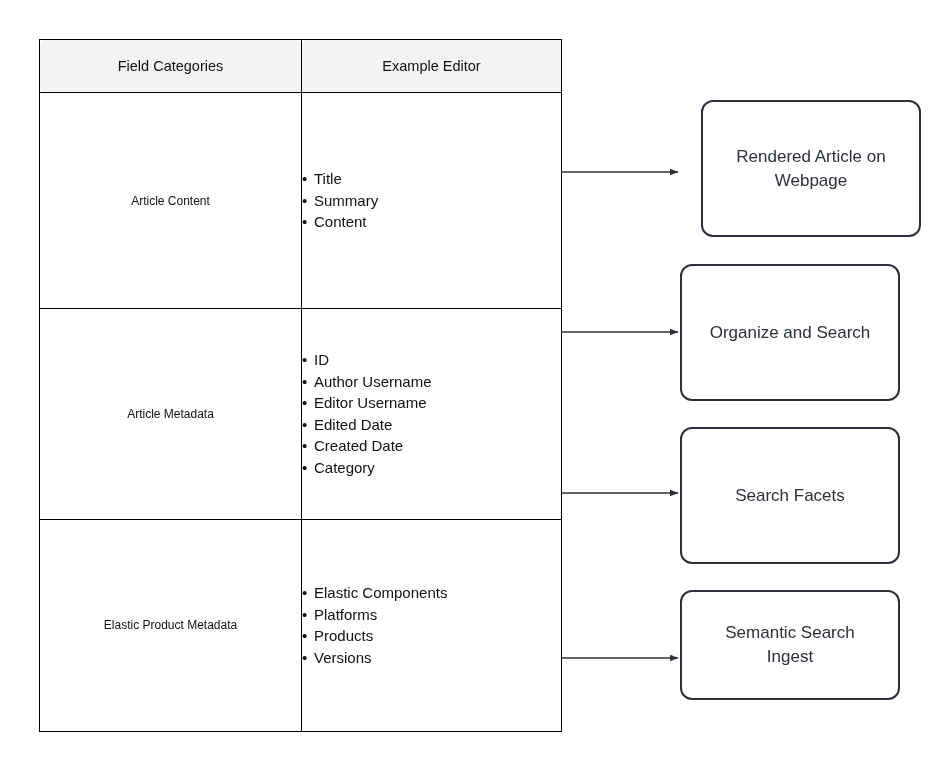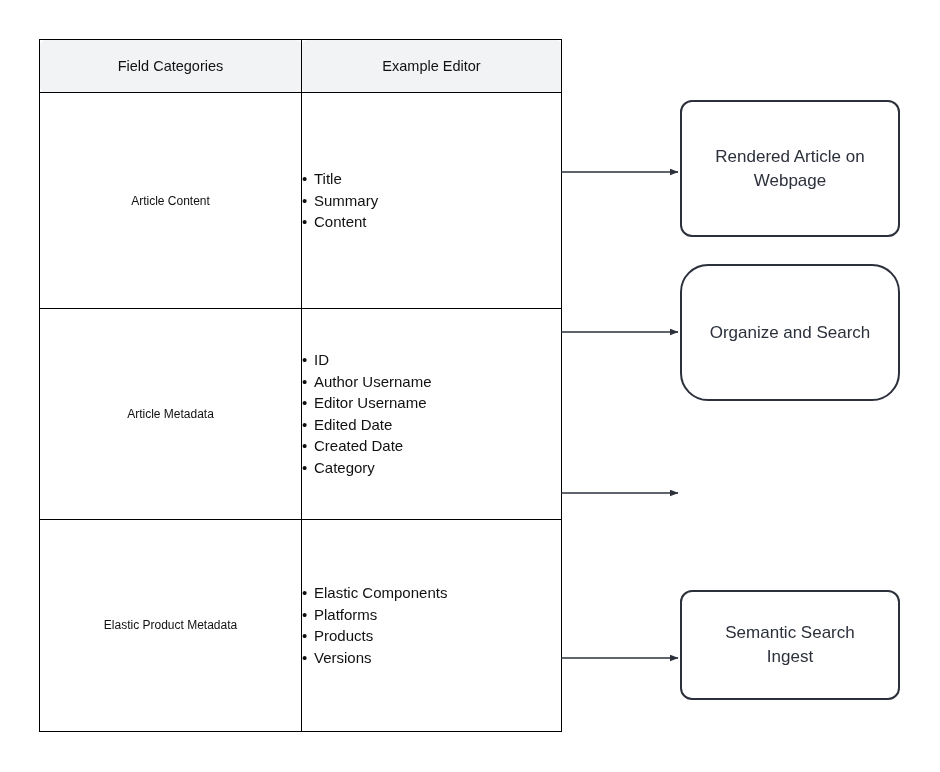--- a/index.html
+++ b/index.html
@@ -94,22 +94,22 @@
     justify-content: center;
   }
   .outcome-label {
     font-size: 17px;
     color: #2b303b;
     text-align: center;
     line-height: 24px;
     white-space: pre-line;
     width: 230px;
   }
-  #outcome-box-0 { top: 100px; height: 137px; }
-  #outcome-box-1 { top: 264px; height: 137px; border-radius: 28px; }
+  #outcome-box-0 { top: 100px; height: 137px; margin-left: 21px; }
+  #outcome-box-1 { top: 264px; height: 137px; }
   #outcome-box-2 { top: 427px; height: 137px; }
   #outcome-box-3 { top: 590px; height: 110px; }
 
   
   #arrow-layer {
     position: absolute;
     left: 0; top: 0;
     width: 940px; height: 772px;
     pointer-events: none;
   }
@@ -170,20 +170,23 @@
 
   <div class="outcome-box" id="outcome-box-0">
     <span class="outcome-label">Rendered Article on
 Webpage</span>
   </div>
 
   <div class="outcome-box" id="outcome-box-1">
     <span class="outcome-label">Organize and Search</span>
   </div>
 
+  <div class="outcome-box" id="outcome-box-2">
+    <span class="outcome-label">Search Facets</span>
+  </div>
 
   <div class="outcome-box" id="outcome-box-3">
     <span class="outcome-label">Semantic Search
 Ingest</span>
   </div>
 
   <svg id="arrow-layer" width="940" height="772" viewBox="0 0 940 772" xmlns="http://www.w3.org/2000/svg">
     <defs>
       <marker id="arrowhead" markerWidth="9" markerHeight="7" refX="8.5" refY="3.5" orient="auto" markerUnits="userSpaceOnUse">
         <polygon points="0 0, 9 3.5, 0 7" fill="#2b303b"></polygon>

